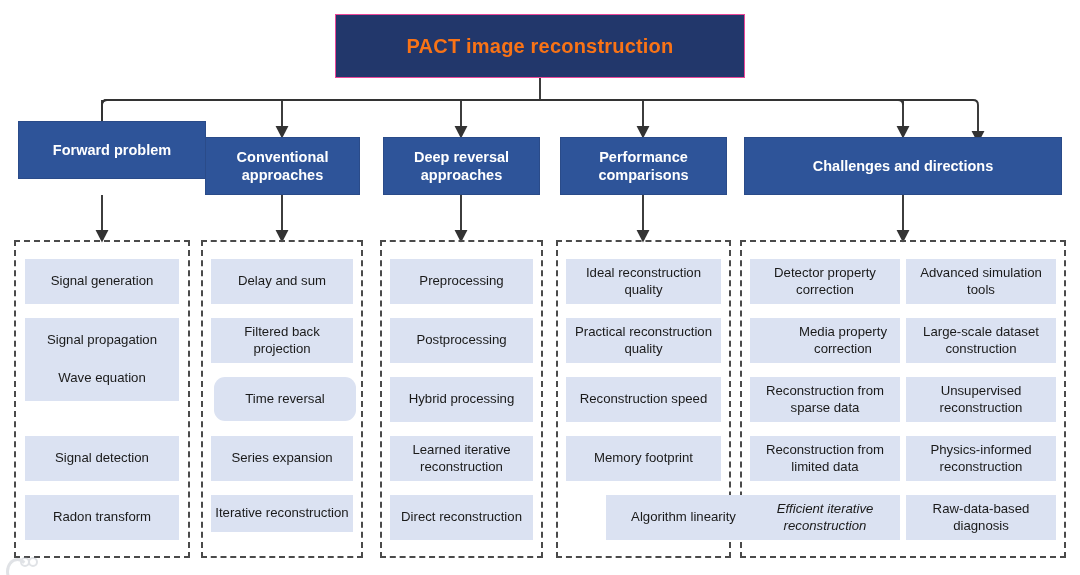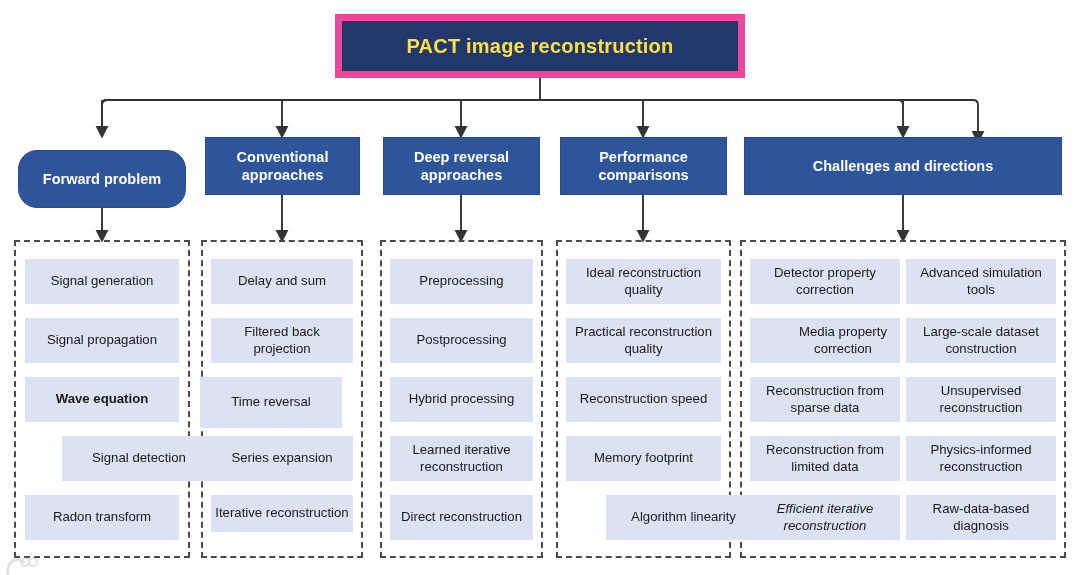--- a/index.html
+++ b/index.html
@@ -27,26 +27,26 @@
     pointer-events: none;
   }
   
   .title-box {
     position: absolute;
     left: 335px;
     top: 14px;
     width: 410px;
     height: 64px;
     background: #22376b;
-    border: 7px solid #ec4899;
+    border: 1px solid #ec4899;
     display: flex;
     align-items: center;
     justify-content: center;
     box-sizing: border-box;
-    color: #fde047;
+    color: #f97316;
     font-size: 20px;
     font-weight: bold;
     letter-spacing: 0.2px;
     text-align: center;
   }
   
   .cat-header {
     position: absolute;
     background: #2e5499;
     border: 1px solid #2a4b89;
@@ -162,41 +162,41 @@
       <path d="M102,195 L102,236" marker-end="url(#arrowhead)"></path>
       <path d="M282,195 L282,236" marker-end="url(#arrowhead)"></path>
       <path d="M461,195 L461,236" marker-end="url(#arrowhead)"></path>
       <path d="M643,195 L643,236" marker-end="url(#arrowhead)"></path>
       <path d="M903,195 L903,236" marker-end="url(#arrowhead)"></path>
     </g>
   </svg>
 
   <div class="title-box">PACT image reconstruction</div>
 
-  <div class="cat-header" style="left:18px;  top:150px; width:168px; height:58px;border-radius:19px;">Forward problem</div>
+  <div class="cat-header" style="left:18px;  top:121px; width:188px; height:58px;">Forward problem</div>
   <div class="cat-header" style="left:205px; top:137px; width:155px; height:58px;">Conventional approaches</div>
   <div class="cat-header" style="left:383px; top:137px; width:157px; height:58px;">Deep reversal approaches</div>
   <div class="cat-header" style="left:560px; top:137px; width:167px; height:58px;">Performance comparisons</div>
   <div class="cat-header" style="left:744px; top:137px; width:318px; height:58px;">Challenges and directions</div>
 
   <div class="group-box" style="left:14px;  top:240px; width:176px; height:318px;"></div>
   <div class="group-box" style="left:201px; top:240px; width:162px; height:318px;"></div>
   <div class="group-box" style="left:380px; top:240px; width:163px; height:318px;"></div>
   <div class="group-box" style="left:556px; top:240px; width:175px; height:318px;"></div>
   <div class="group-box" style="left:740px; top:240px; width:326px; height:318px;"></div>
 
   <div class="item-box" style="left:25px; top:259px; width:154px; height:45px;">Signal generation</div>
   <div class="item-box" style="left:25px; top:318px; width:154px; height:45px;">Signal propagation</div>
-  <div class="item-box" style="left:25px; top:377px; width:154px; height:45px;font-weight:bold;">Wave equation</div>
-  <div class="item-box" style="left:25px; top:436px; width:154px; height:45px;margin-left:37px;">Signal detection</div>
+  <div class="item-box" style="left:25px; top:356px; width:154px; height:45px;">Wave equation</div>
+  <div class="item-box" style="left:25px; top:436px; width:154px; height:45px;">Signal detection</div>
   <div class="item-box" style="left:25px; top:495px; width:154px; height:45px;">Radon transform</div>
 
   <div class="item-box" style="left:211px; top:259px; width:142px; height:45px;">Delay and sum</div>
   <div class="item-box" style="left:211px; top:318px; width:142px; height:45px;">Filtered back projection</div>
-  <div class="item-box" style="left:200px; top:377px; width:142px; height:51px;">Time reversal</div>
+  <div class="item-box" style="left:214px; top:377px; width:142px; height:44px;border-radius:11px;">Time reversal</div>
   <div class="item-box" style="left:211px; top:436px; width:142px; height:45px;">Series expansion</div>
   <div class="item-box" style="left:211px; top:495px; width:142px; height:37px;">Iterative reconstruction</div>
 
   <div class="item-box" style="left:390px; top:259px; width:143px; height:45px;">Preprocessing</div>
   <div class="item-box" style="left:390px; top:318px; width:143px; height:45px;">Postprocessing</div>
   <div class="item-box" style="left:390px; top:377px; width:143px; height:45px;">Hybrid processing</div>
   <div class="item-box" style="left:390px; top:436px; width:143px; height:45px;">Learned iterative reconstruction</div>
   <div class="item-box" style="left:390px; top:495px; width:143px; height:45px;">Direct reconstruction</div>
 
   <div class="item-box" style="left:566px; top:259px; width:155px; height:45px;">Ideal reconstruction quality</div>

